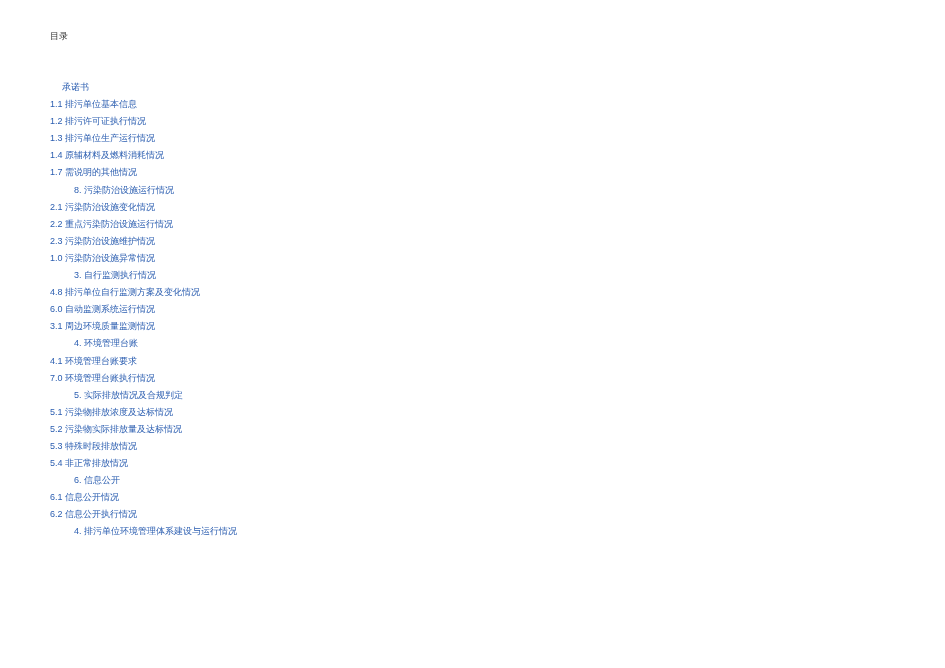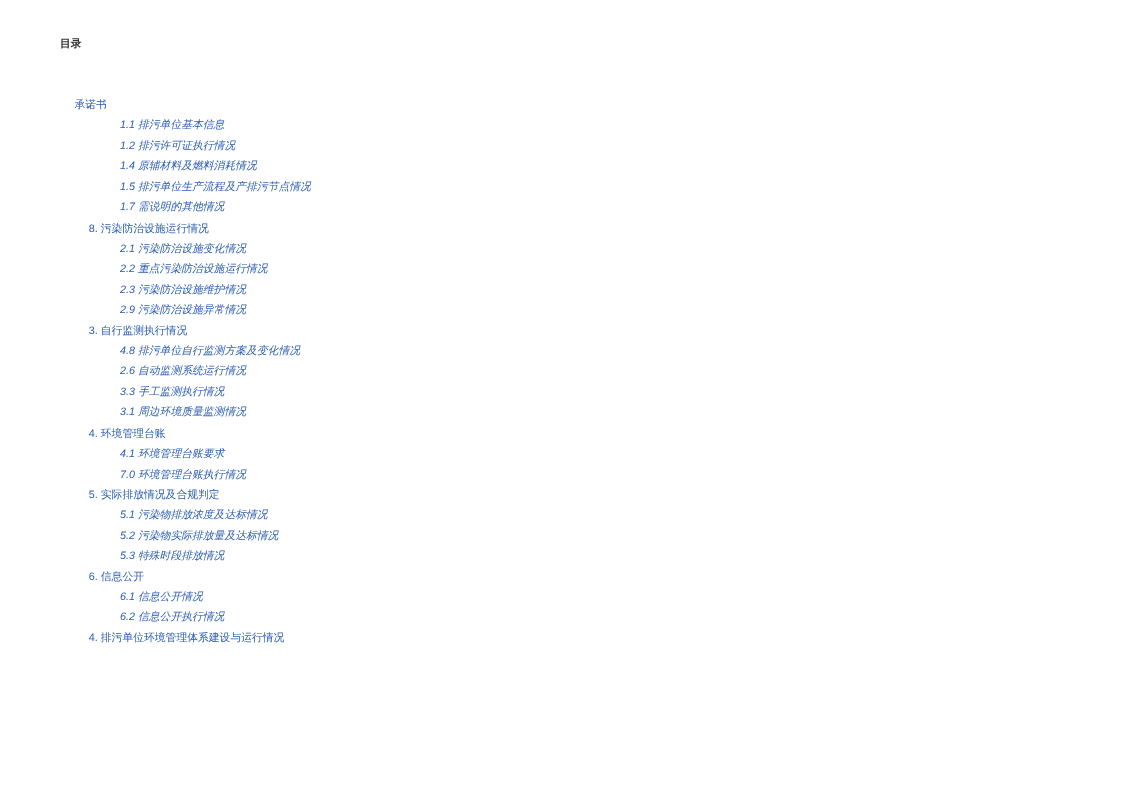--- a/index.html
+++ b/index.html
@@ -6,68 +6,66 @@
     body {
       font-family: "Microsoft YaHei", "SimSun", sans-serif;
       font-size: 9px;
       color: #333;
       background: #fff;
       padding: 30px 50px;
       width: 945px;
     }
     .toc-title {
       font-size: 9px;
-      font-weight: bold;
+      font-weight: normal;
       margin-bottom: 6px;
     }
     .level-0 {
       margin-left: 12px;
       line-height: 1.9;
       margin-top: 36px;
     }
     .level-1 {
       margin-left: 24px;
       line-height: 1.9;
     }
     .level-2 {
-      margin-left: 50px;
       line-height: 1.9;
-      font-style: italic;
     }
     a {
       color: #2a5db0;
       text-decoration: none;
       cursor: pointer;
     }
   </style>
 </head>
 <body>
 
 <div class="toc-title">目录</div>
 <div id="toc-container">
     <div class="level-0"><a>承诺书</a></div>
     <div class="level-2"><a>1.1 排污单位基本信息</a></div>
     <div class="level-2"><a>1.2 排污许可证执行情况</a></div>
+    <div class="level-2"><a>1.3 排污单位生产运行情况</a></div>
     <div class="level-2"><a>1.4 原辅材料及燃料消耗情况</a></div>
-    <div class="level-2"><a>1.5 排污单位生产流程及产排污节点情况</a></div>
     <div class="level-2"><a>1.7 需说明的其他情况</a></div>
     <div class="level-1"><a>8. 污染防治设施运行情况</a></div>
     <div class="level-2"><a>2.1 污染防治设施变化情况</a></div>
     <div class="level-2"><a>2.2 重点污染防治设施运行情况</a></div>
     <div class="level-2"><a>2.3 污染防治设施维护情况</a></div>
-    <div class="level-2"><a>2.9 污染防治设施异常情况</a></div>
+    <div class="level-2"><a>1.0 污染防治设施异常情况</a></div>
     <div class="level-1"><a>3. 自行监测执行情况</a></div>
     <div class="level-2"><a>4.8 排污单位自行监测方案及变化情况</a></div>
-    <div class="level-2"><a>2.6 自动监测系统运行情况</a></div>
-    <div class="level-2"><a>3.3 手工监测执行情况</a></div>
+    <div class="level-2"><a>6.0 自动监测系统运行情况</a></div>
     <div class="level-2"><a>3.1 周边环境质量监测情况</a></div>
     <div class="level-1"><a>4. 环境管理台账</a></div>
     <div class="level-2"><a>4.1 环境管理台账要求</a></div>
     <div class="level-2"><a>7.0 环境管理台账执行情况</a></div>
     <div class="level-1"><a>5. 实际排放情况及合规判定</a></div>
     <div class="level-2"><a>5.1 污染物排放浓度及达标情况</a></div>
     <div class="level-2"><a>5.2 污染物实际排放量及达标情况</a></div>
     <div class="level-2"><a>5.3 特殊时段排放情况</a></div>
+    <div class="level-2"><a>5.4 非正常排放情况</a></div>
     <div class="level-1"><a>6. 信息公开</a></div>
     <div class="level-2"><a>6.1 信息公开情况</a></div>
     <div class="level-2"><a>6.2 信息公开执行情况</a></div>
     <div class="level-1"><a>4. 排污单位环境管理体系建设与运行情况</a></div>
   </div>
 
 </body></html>

